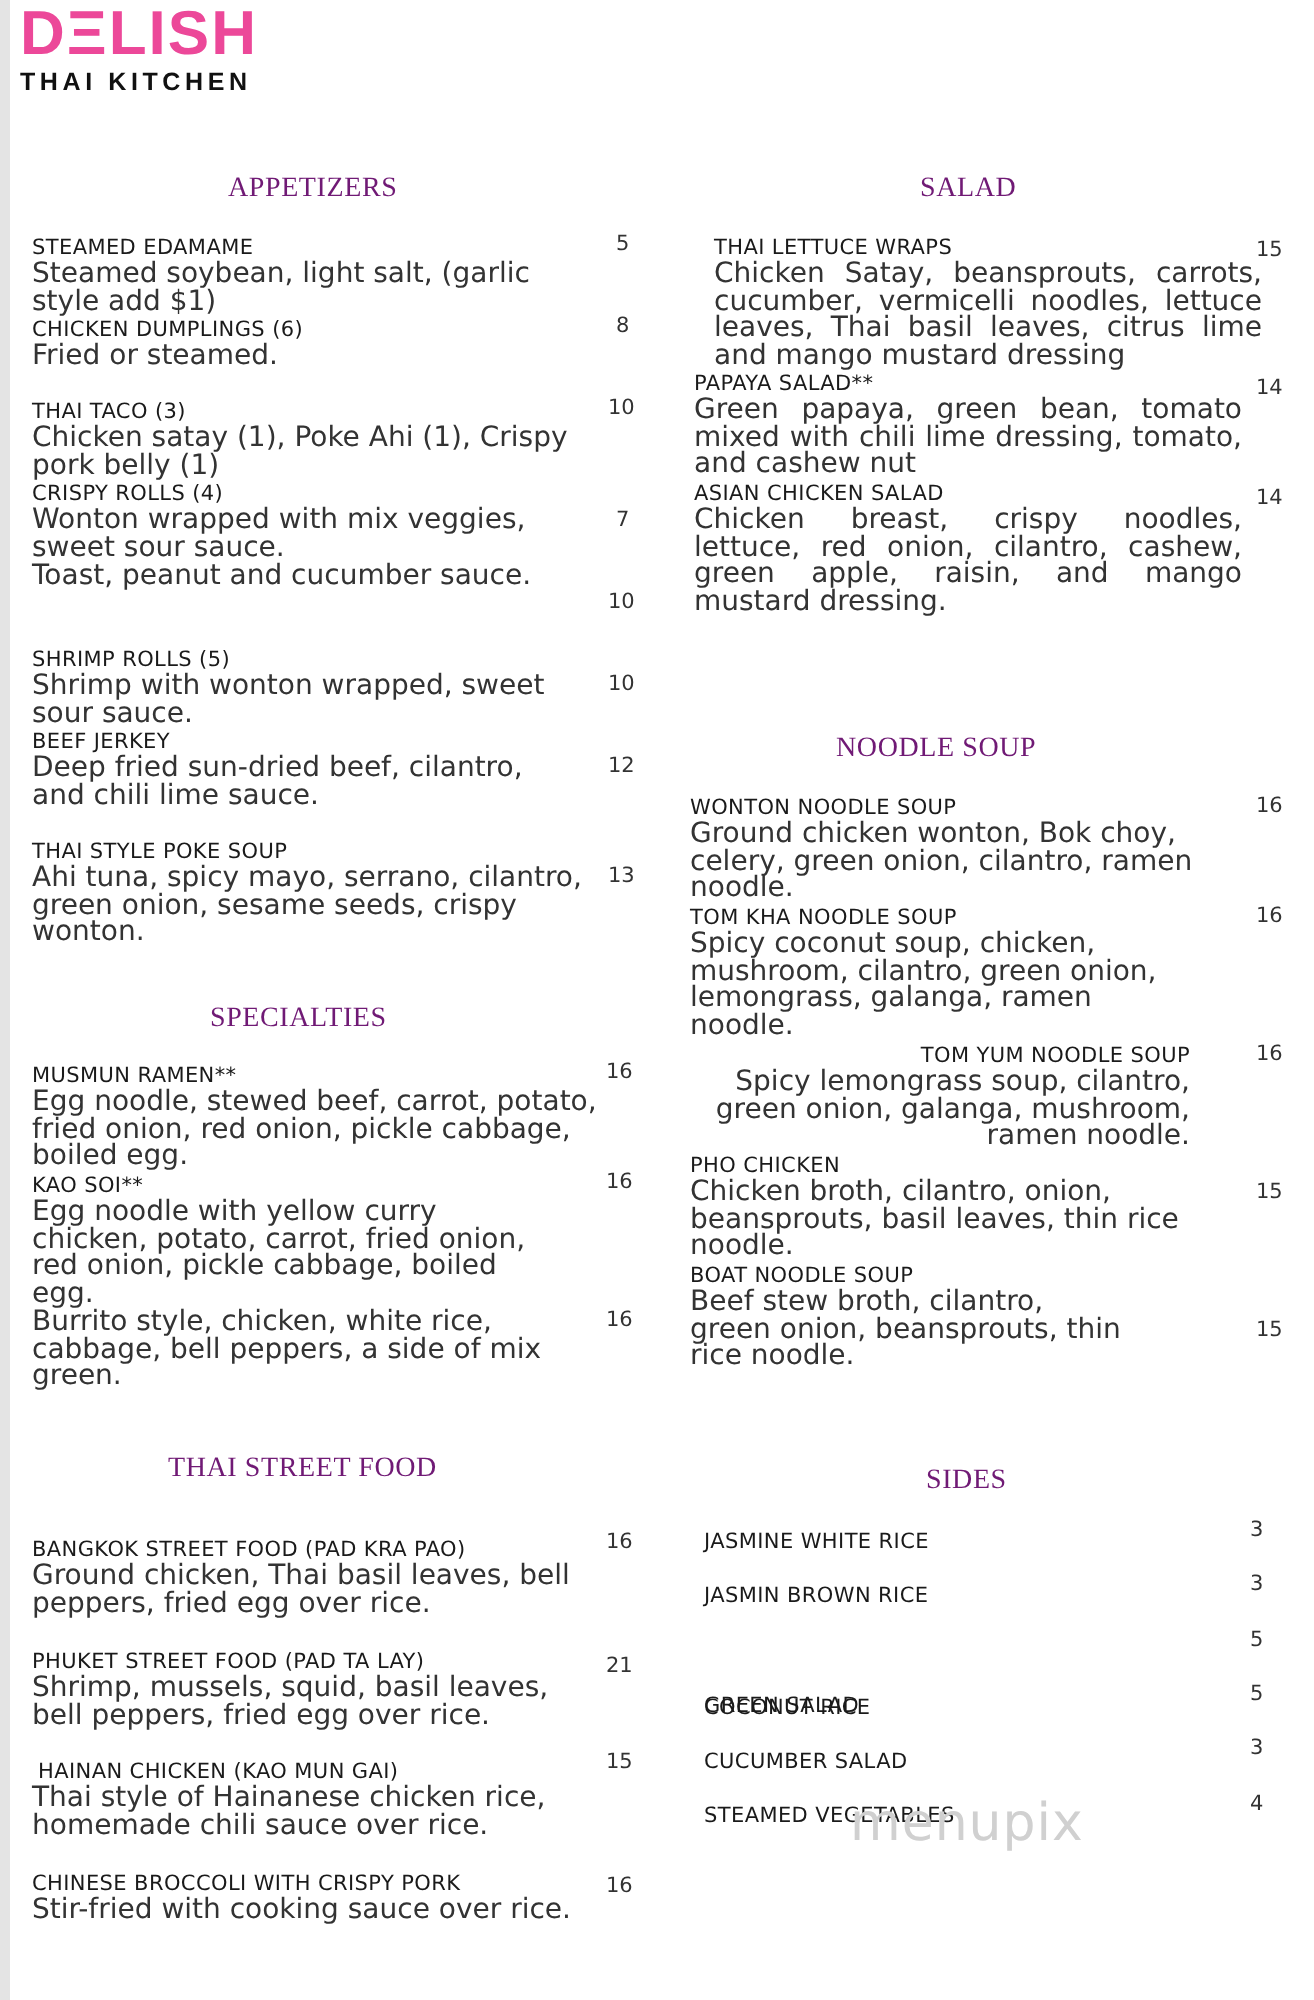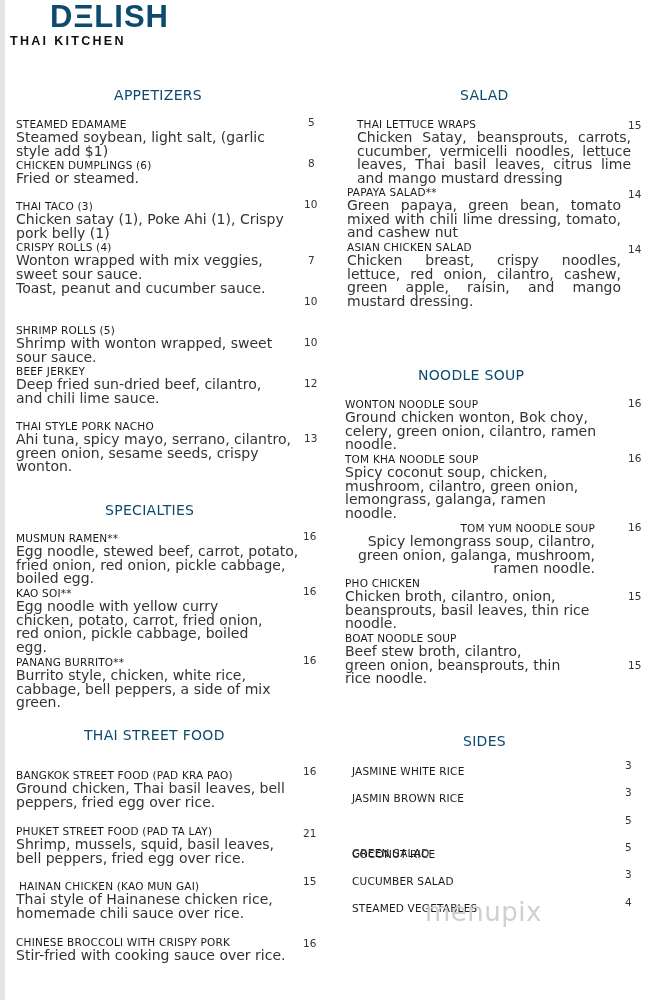--- a/index.html
+++ b/index.html
@@ -3,23 +3,23 @@
 <meta charset="utf-8">
 <style>
   html, body { margin: 0; padding: 0; }
   body {
     width: 657px; height: 1000px; position: relative; overflow: hidden;
     background: #ffffff; color: #222;
     font-family: "DejaVu Sans", sans-serif;
   }
   .edge { position: absolute; left: 0; top: 0; width: 5px; height: 1000px; background: #e4e4e4; }
   .logo { position: absolute; left: 10px; top: 2px; }
-  .logo-main { font-family: "Liberation Sans", sans-serif; font-weight: 900; font-size: 31px; letter-spacing: 1px; color: #0c4a6e; line-height: 30px; margin-left: 40px; }
+  .logo-main { font-family: "Liberation Sans", sans-serif; font-weight: 900; font-size: 31px; letter-spacing: 1px; color: #ec4899; line-height: 30px; }
   .logo-sub { font-family: "Liberation Sans", sans-serif; font-weight: 700; font-size: 12.5px; letter-spacing: 2.3px; color: #111; line-height: 14px; margin-top: 2px; }
-  .section-title { position: absolute; font-size: 14px; letter-spacing: 0.3px; color: #0c4a6e; white-space: nowrap; }
+  .section-title { position: absolute; font-size: 14px; letter-spacing: 0.3px; color: #701a75; white-space: nowrap; font-family: Liberation Serif, serif; }
   .item { position: absolute; }
   .name { font-size: 10.5px; font-weight: 500; letter-spacing: 0.2px; color: #1a1a1a; line-height: 14px; white-space: nowrap; }
   .desc { font-size: 14px; color: #333; line-height: 13.5px; }
   .desc.justify { text-align: justify; text-align-last: left; }
   .price { position: absolute; font-size: 10.5px; color: #333; }
   .watermark { position: absolute; left: 425px; top: 897px; font-size: 26px; color: #d0d0d0; letter-spacing: 0.5px; font-family: "DejaVu Sans", sans-serif; }
 </style>
 </head>
 <body>
 
@@ -67,41 +67,40 @@
 </div>
 <div class="price" style="left:304px;top:336px;">10</div>
 
 <div class="item" style="left:16px;top:364px;width:270px;">
   <div class="name">BEEF JERKEY</div>
   <div class="desc">Deep fried sun-dried beef, cilantro, and chili lime sauce.</div>
 </div>
 <div class="price" style="left:304px;top:377px;">12</div>
 
 <div class="item" style="left:16px;top:419px;width:285px;">
-  <div class="name">THAI STYLE PORK NACHO</div>
+  <div class="name">THAI STYLE POKE SOUP</div>
   <div class="desc">Ahi tuna, spicy mayo, serrano, cilantro, green onion, sesame seeds, crispy wonton.</div>
 </div>
 <div class="price" style="left:304px;top:432px;">13</div>
 
 <div class="section-title" style="left:105px;top:502px;">SPECIALTIES</div>
 
 <div class="item" style="left:16px;top:531px;width:285px;">
   <div class="name">MUSMUN RAMEN**</div>
   <div class="desc">Egg noodle, stewed beef, carrot, potato, fried onion, red onion, pickle cabbage, boiled egg.</div>
 </div>
 <div class="price" style="left:303px;top:530px;">16</div>
 
 <div class="item" style="left:16px;top:586px;width:255px;">
   <div class="name">KAO SOI**</div>
   <div class="desc">Egg noodle with yellow curry chicken, potato, carrot, fried onion, red onion, pickle cabbage, boiled egg.</div>
 </div>
 <div class="price" style="left:303px;top:585px;">16</div>
 
 <div class="item" style="left:16px;top:655px;width:255px;">
-  <div class="name">PANANG BURRITO**</div>
   <div class="desc">Burrito style, chicken, white rice, cabbage, bell peppers, a side of mix green.</div>
 </div>
 <div class="price" style="left:303px;top:654px;">16</div>
 
 <div class="section-title" style="left:84px;top:727px;">THAI STREET FOOD</div>
 
 <div class="item" style="left:16px;top:768px;width:280px;">
   <div class="name">BANGKOK STREET FOOD (PAD KRA PAO)</div>
   <div class="desc">Ground chicken, Thai basil leaves, bell peppers, fried egg over rice.</div>
 </div>

